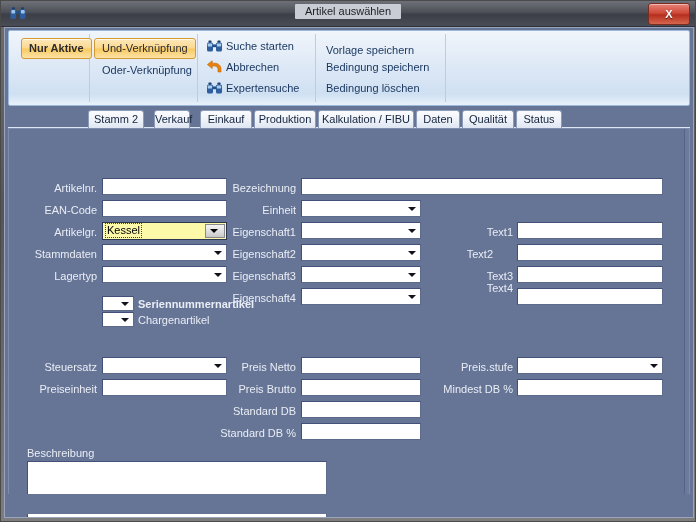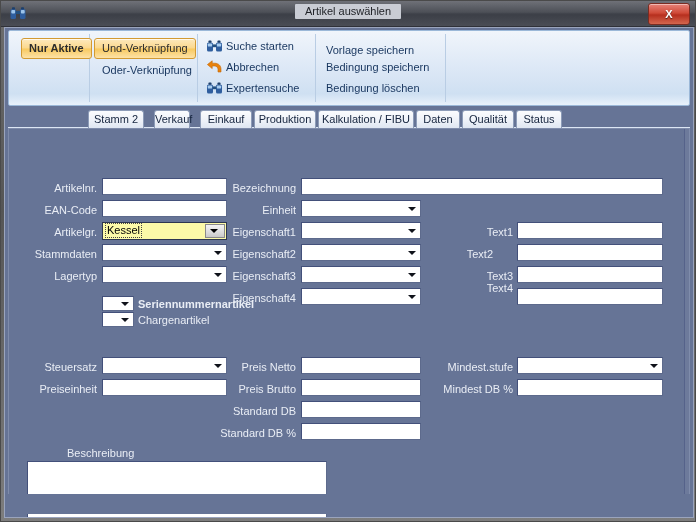--- a/index.html
+++ b/index.html
@@ -496,30 +496,30 @@
 
       <div class="lbl" style="left:210px; top:254px; width:77px;">Preis Brutto</div>
       <div class="txt" style="left:292px; top:250px; width:120px; height:17px;"></div>
 
       <div class="lbl" style="left:198px; top:276px; width:89px;">Standard DB</div>
       <div class="txt" style="left:292px; top:272px; width:120px; height:17px;"></div>
 
       <div class="lbl" style="left:190px; top:298px; width:97px;">Standard DB %</div>
       <div class="txt" style="left:292px; top:294px; width:120px; height:17px;"></div>
 
-      <div class="lbl" style="left:430px; top:232px; width:74px;">Mindest.stufe</div>
+      <div class="lbl" style="left:430px; top:232px; width:74px;">Preis.stufe</div>
       <div class="combo" style="left:508px; top:228px; width:146px; height:17px;">
         <span class="val"></span>
         <span class="arrow"></span>
       </div>
 
       <div class="lbl" style="left:422px; top:254px; width:82px;">Mindest DB %</div>
       <div class="txt" style="left:508px; top:250px; width:146px; height:17px;"></div>
 
-      <div class="lbl" style="left:18px; top:318px; width:110px; text-align:left;margin-left:40px;">Beschreibung</div>
+      <div class="lbl" style="left:18px; top:318px; width:110px; text-align:left;">Beschreibung</div>
       <div class="memo" style="left:18px; top:332px; width:300px; height:67px;"></div>
 
       <div class="rail"></div>
     </div>
 
     <div class="statusstrip"></div>
   </div>
 </div>
 
 </body></html>

